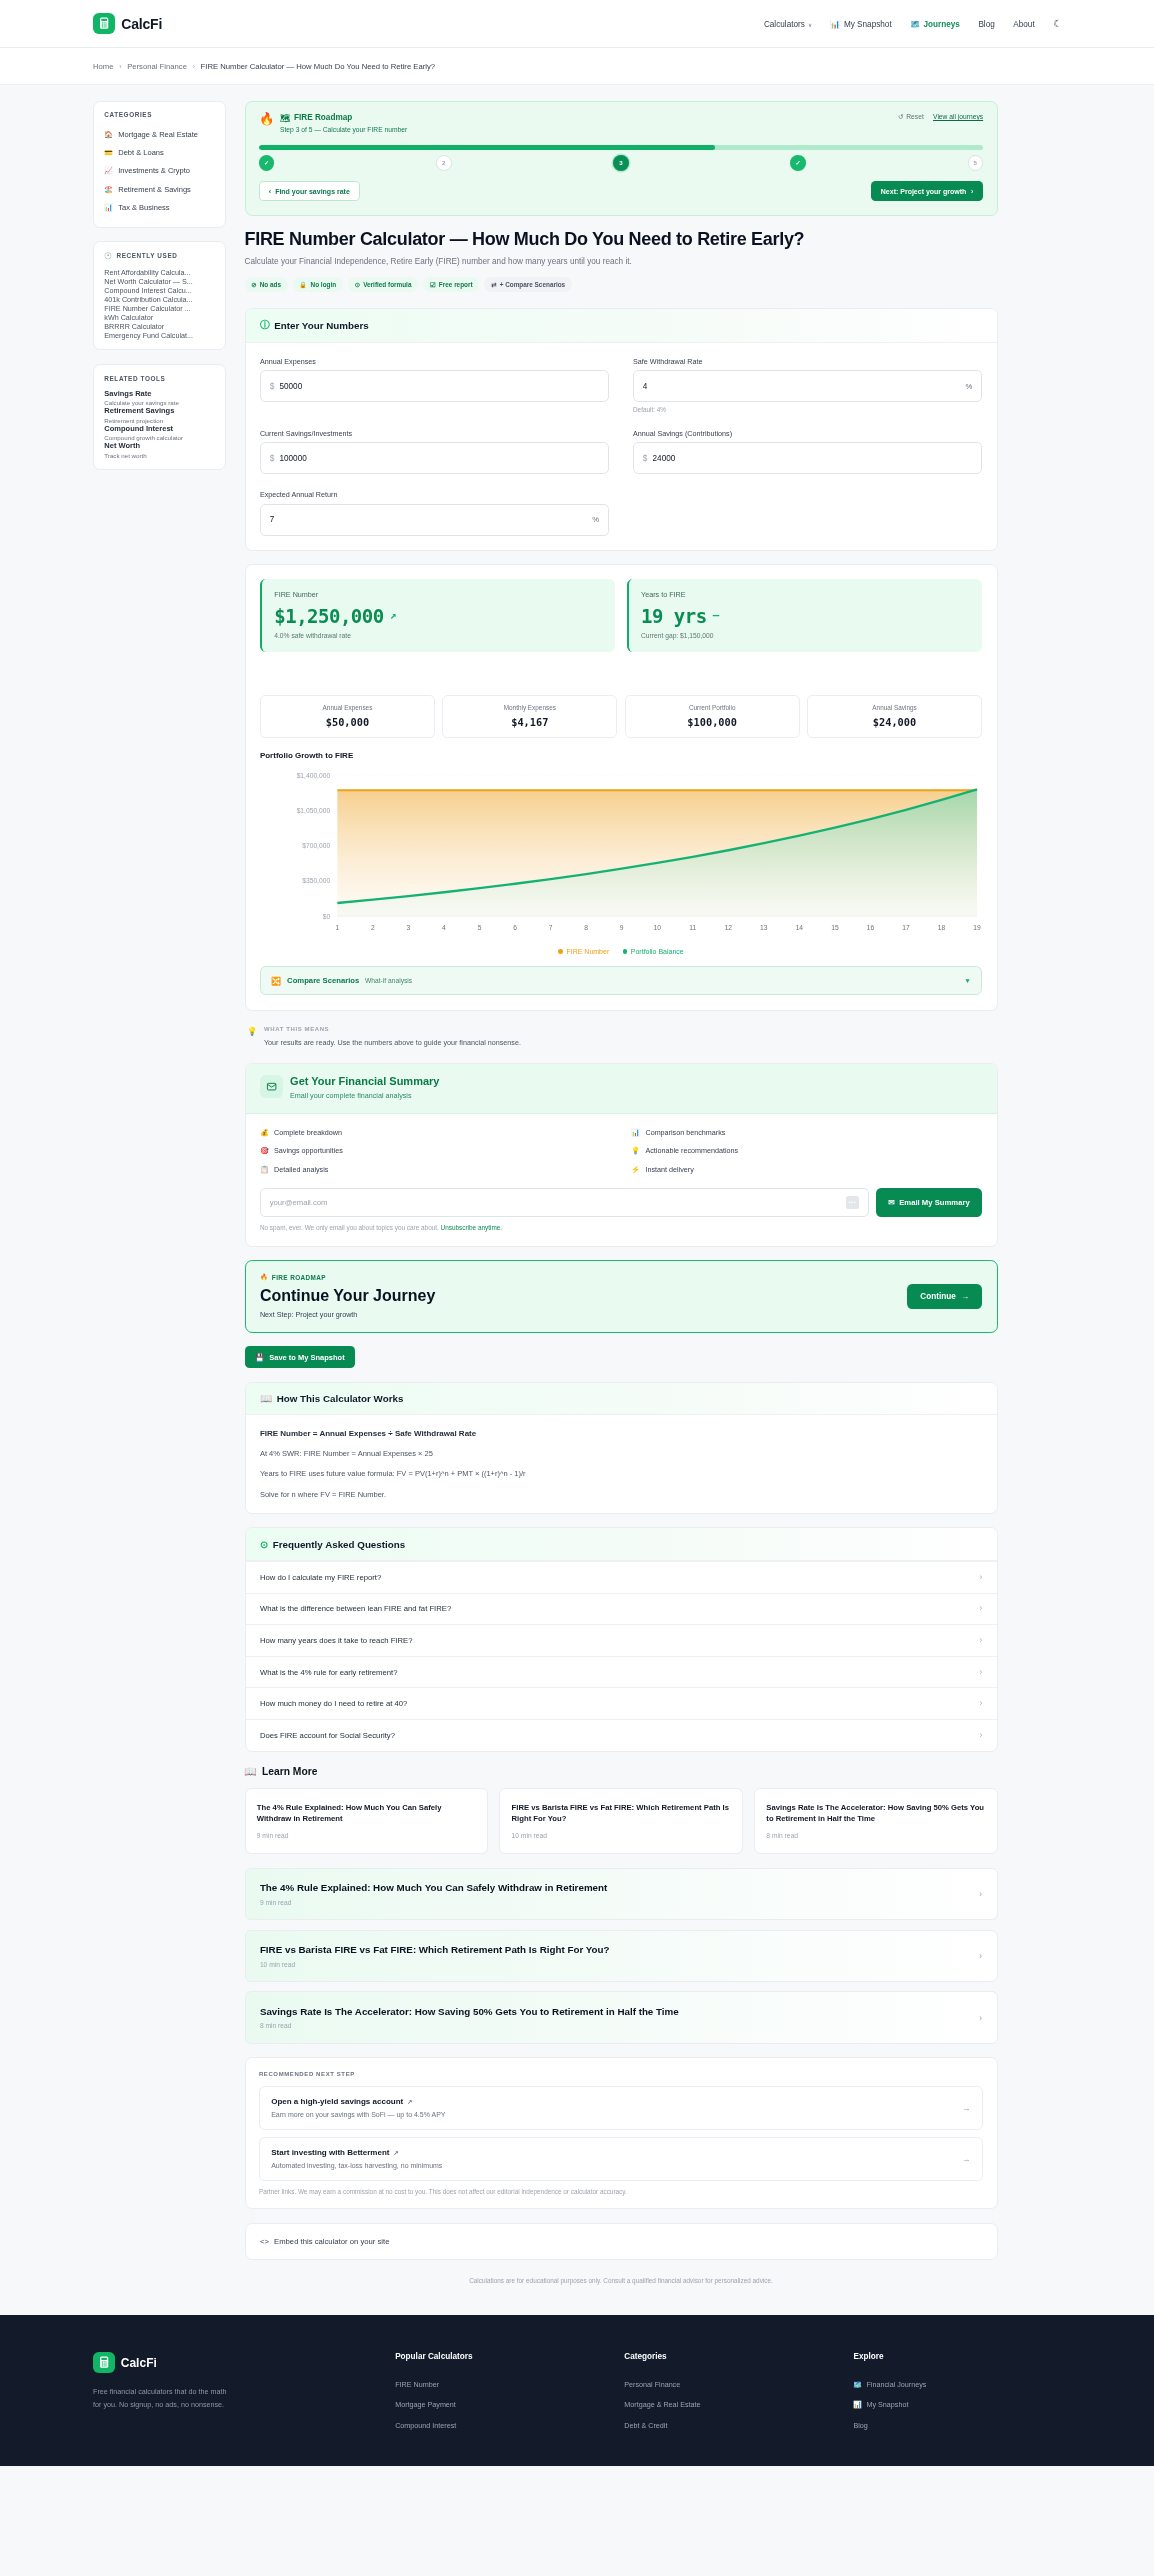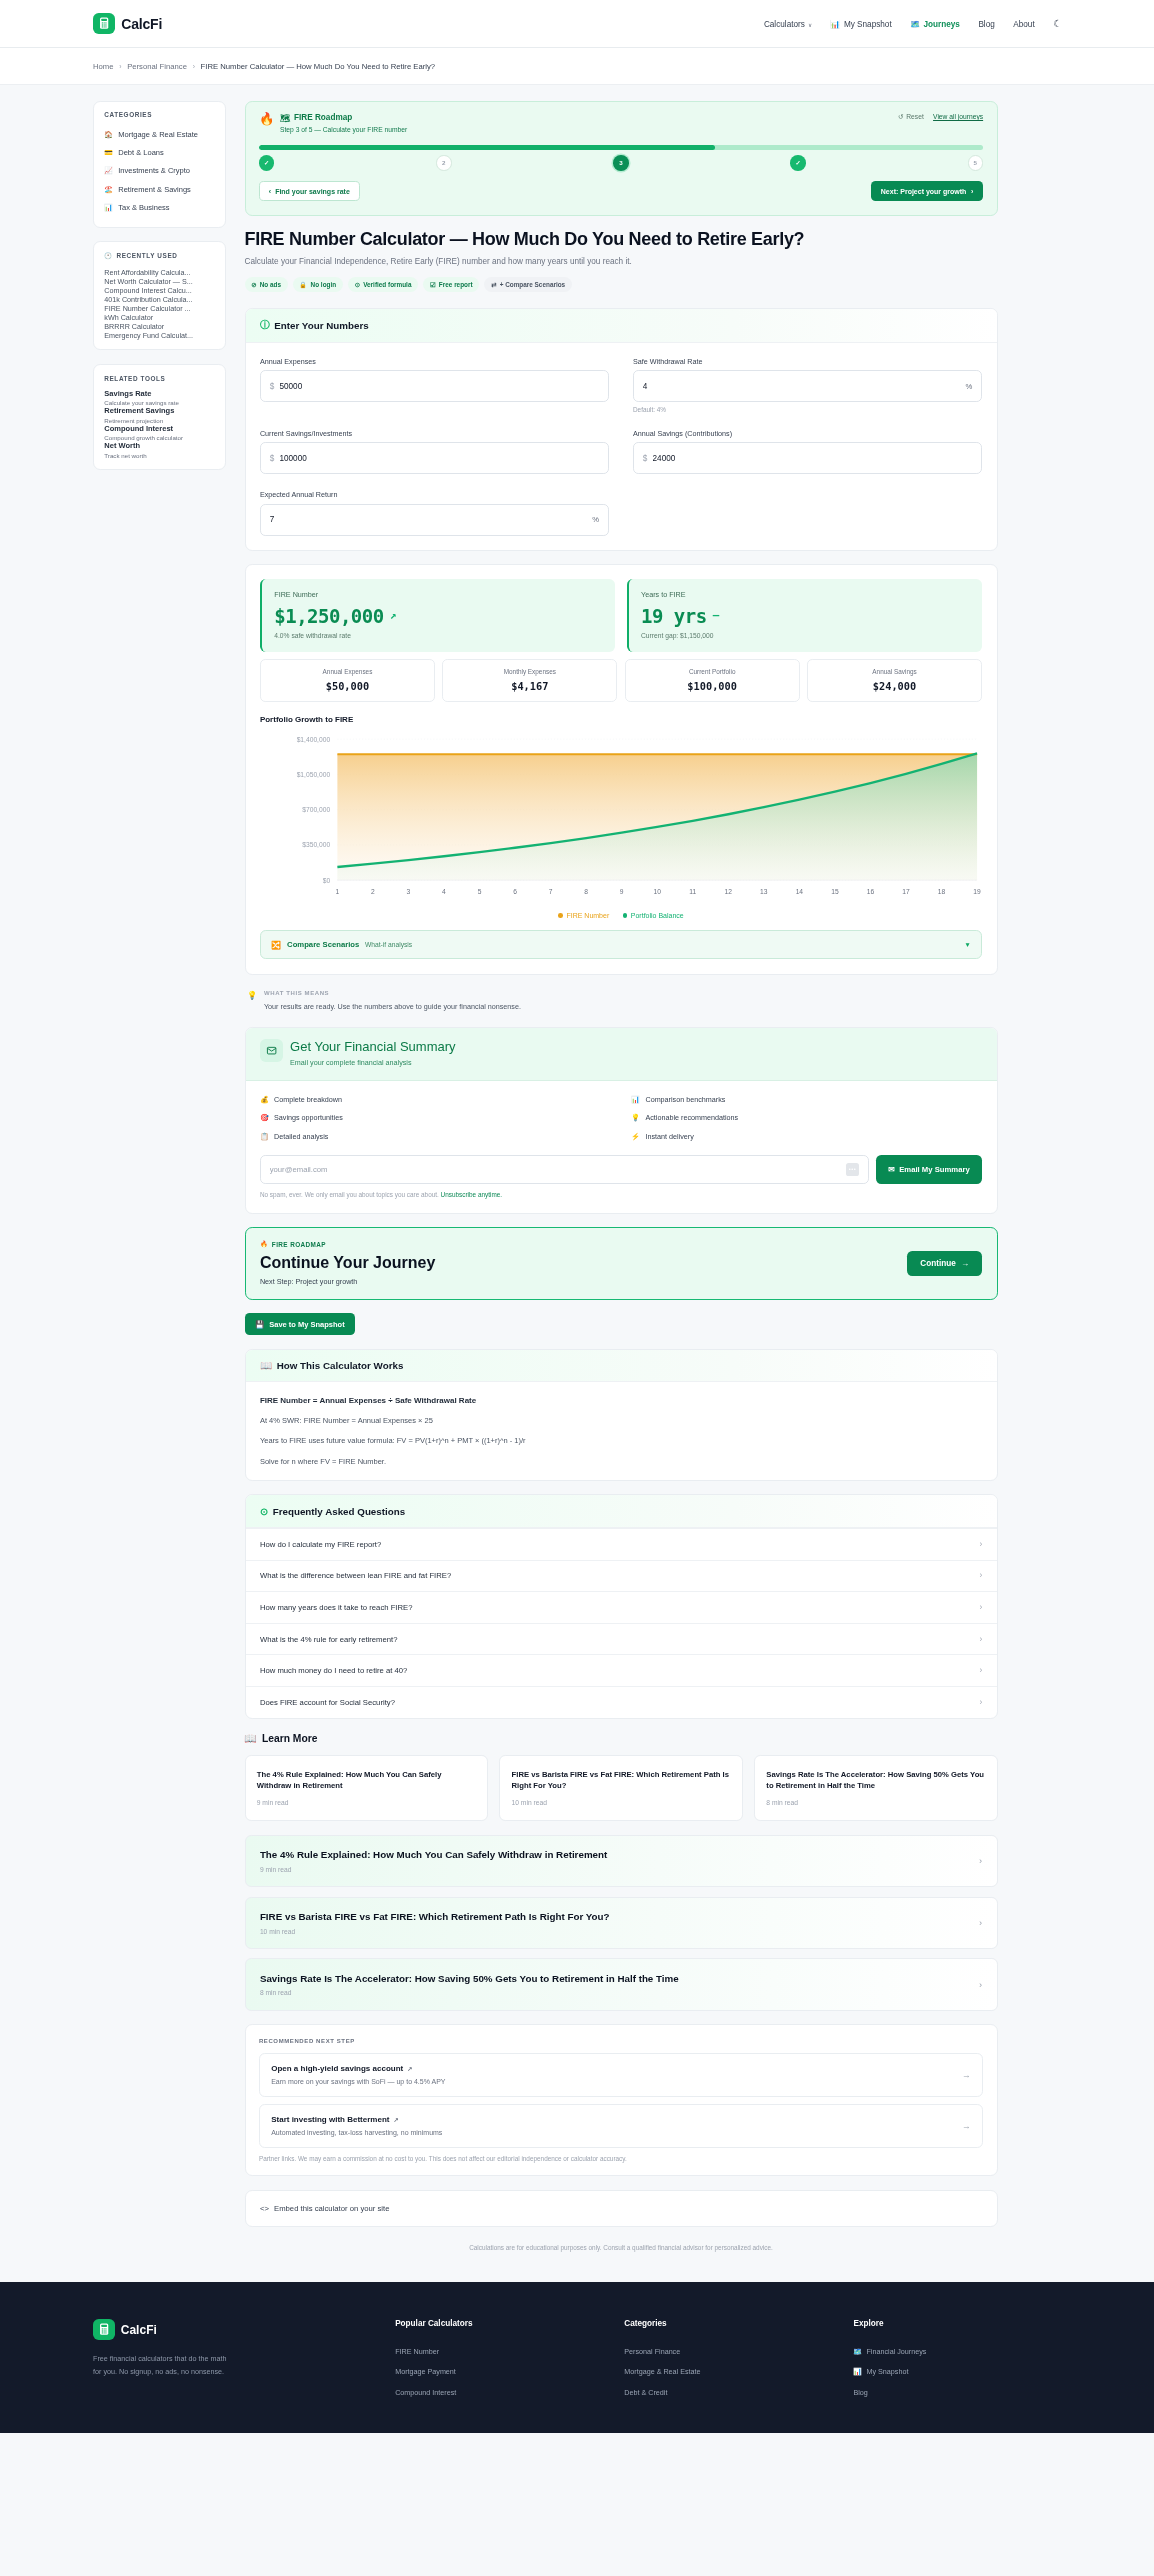--- a/index.html
+++ b/index.html
@@ -147,21 +147,21 @@
   .hero-value {
     font-size: 19px; font-weight: 800; color:#0a8c53;
     font-family: "DejaVu Sans Mono", monospace; letter-spacing: -0.5px;
     display:flex; align-items:center; gap: 6.2px;
   }
   .hero-trend { font-size: 10.8px; color:#13b272; }
   .hero-note { font-size: 6.7px; color:#5b7b6c; margin-top: 5.7px;}
   .stat-row { display:grid; grid-template-columns: repeat(4,1fr); gap: 7.2px; margin-bottom: 13.4px;}
   .stat {
     background:#fff; border:0.5px solid #e9edf1; border-radius:5.2px;
-    padding: 8.2px 5.2px 9.3px 5.2px; text-align:center;
+    padding: 8.2px 5.2px 9.3px 5.2px; text-align:center;margin-top:36px;
   }
   .stat-label { font-size: 6.4px; color:#6b7280; margin-bottom: 4.6px;}
   .stat-value { font-size: 10.3px; font-weight:700; color:#111827; font-family:"DejaVu Sans Mono",monospace;}
 
   
   .chart-title { font-size: 8px; font-weight:700; color:#111827; margin: 2.1px 0 9.3px 0;}
   .chart-area { position:relative; height: 196px; }
   .chart-svg { display:block; width:100%; height: 175px; }
   .legend { display:flex; justify-content:center; gap: 13.4px; margin-top: 3.1px; font-size: 7px;}
   .legend span { display:flex; align-items:center; gap:3.6px;}
@@ -180,21 +180,21 @@
   .wtm { display:flex; gap:6.2px; padding: 2.1px 3.1px 15.5px 3.1px;}
   .wtm-label { font-size: 6px; letter-spacing:0.6px; font-weight:700; color:#9ca3af; text-transform:uppercase;}
   .wtm-text { font-size: 7.2px; color:#4b5563; margin-top: 6.2px;}
 
   
   .email-head { background:#e9faf1; padding: 11.3px 14.4px 13.4px 14.4px; border-bottom:0.5px solid #d8f0e4; display:flex; gap:7.2px; align-items:flex-start;}
   .email-icon {
     width:23px; height:23px; border-radius:5.7px; background:#d6f5e5;
     display:flex; align-items:center; justify-content:center; color:#0b7a47; flex:0 0 23px;
   }
-  .email-title { font-size:13px; font-weight:400; color:#0b7a47;}
+  .email-title { font-size:11px; font-weight:700; color:#0b7a47;}
   .email-sub { font-size:7.2px; color:#2f8a62; margin-top:3.6px;}
   .perks { display:grid; grid-template-columns: 1fr 1fr; gap: 9.8px 20.6px; margin-bottom: 13.4px;}
   .perk { display:flex; align-items:center; gap:5.2px; font-size:7.2px; color:#374151;}
   .emailrow { display:flex; gap: 7.2px; }
   .emailinput {
     flex:1 1 auto; border:0.5px solid #dfe4ea; border-radius:5.2px; height: 29px;
     display:flex; align-items:center; padding: 0 8.8px; background:#fff;
   }
   .emailinput input { border:none; outline:none; width:100%; font-size:7.7px; color:#111827; background:transparent; font-family:"Liberation Sans",sans-serif;}
   .emailinput input::placeholder { color:#9ca3af; }

